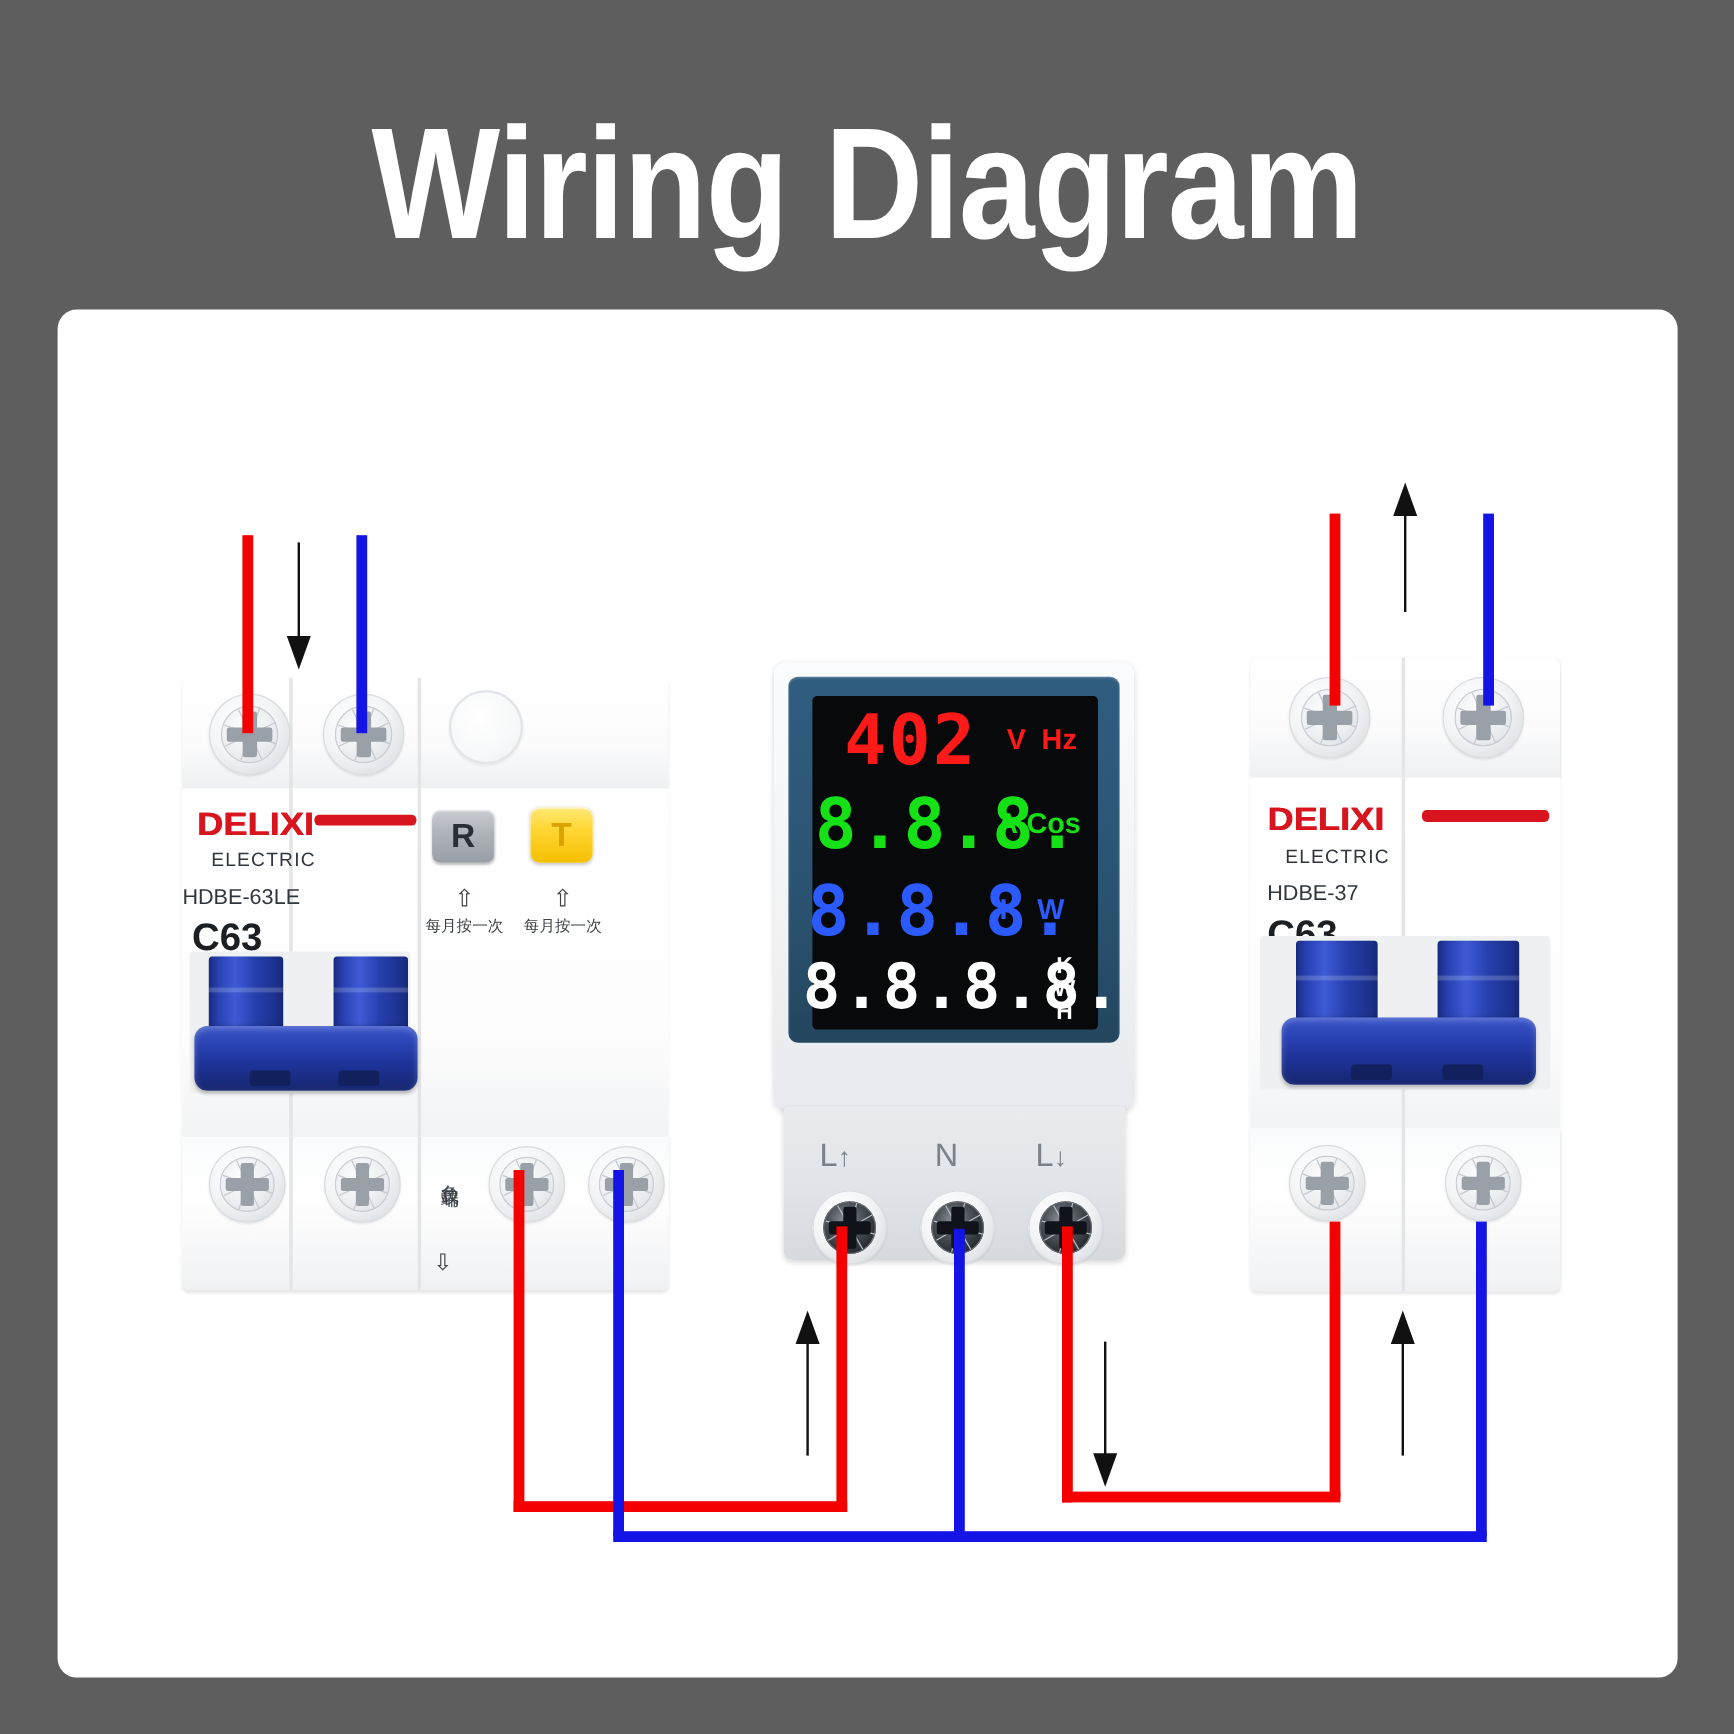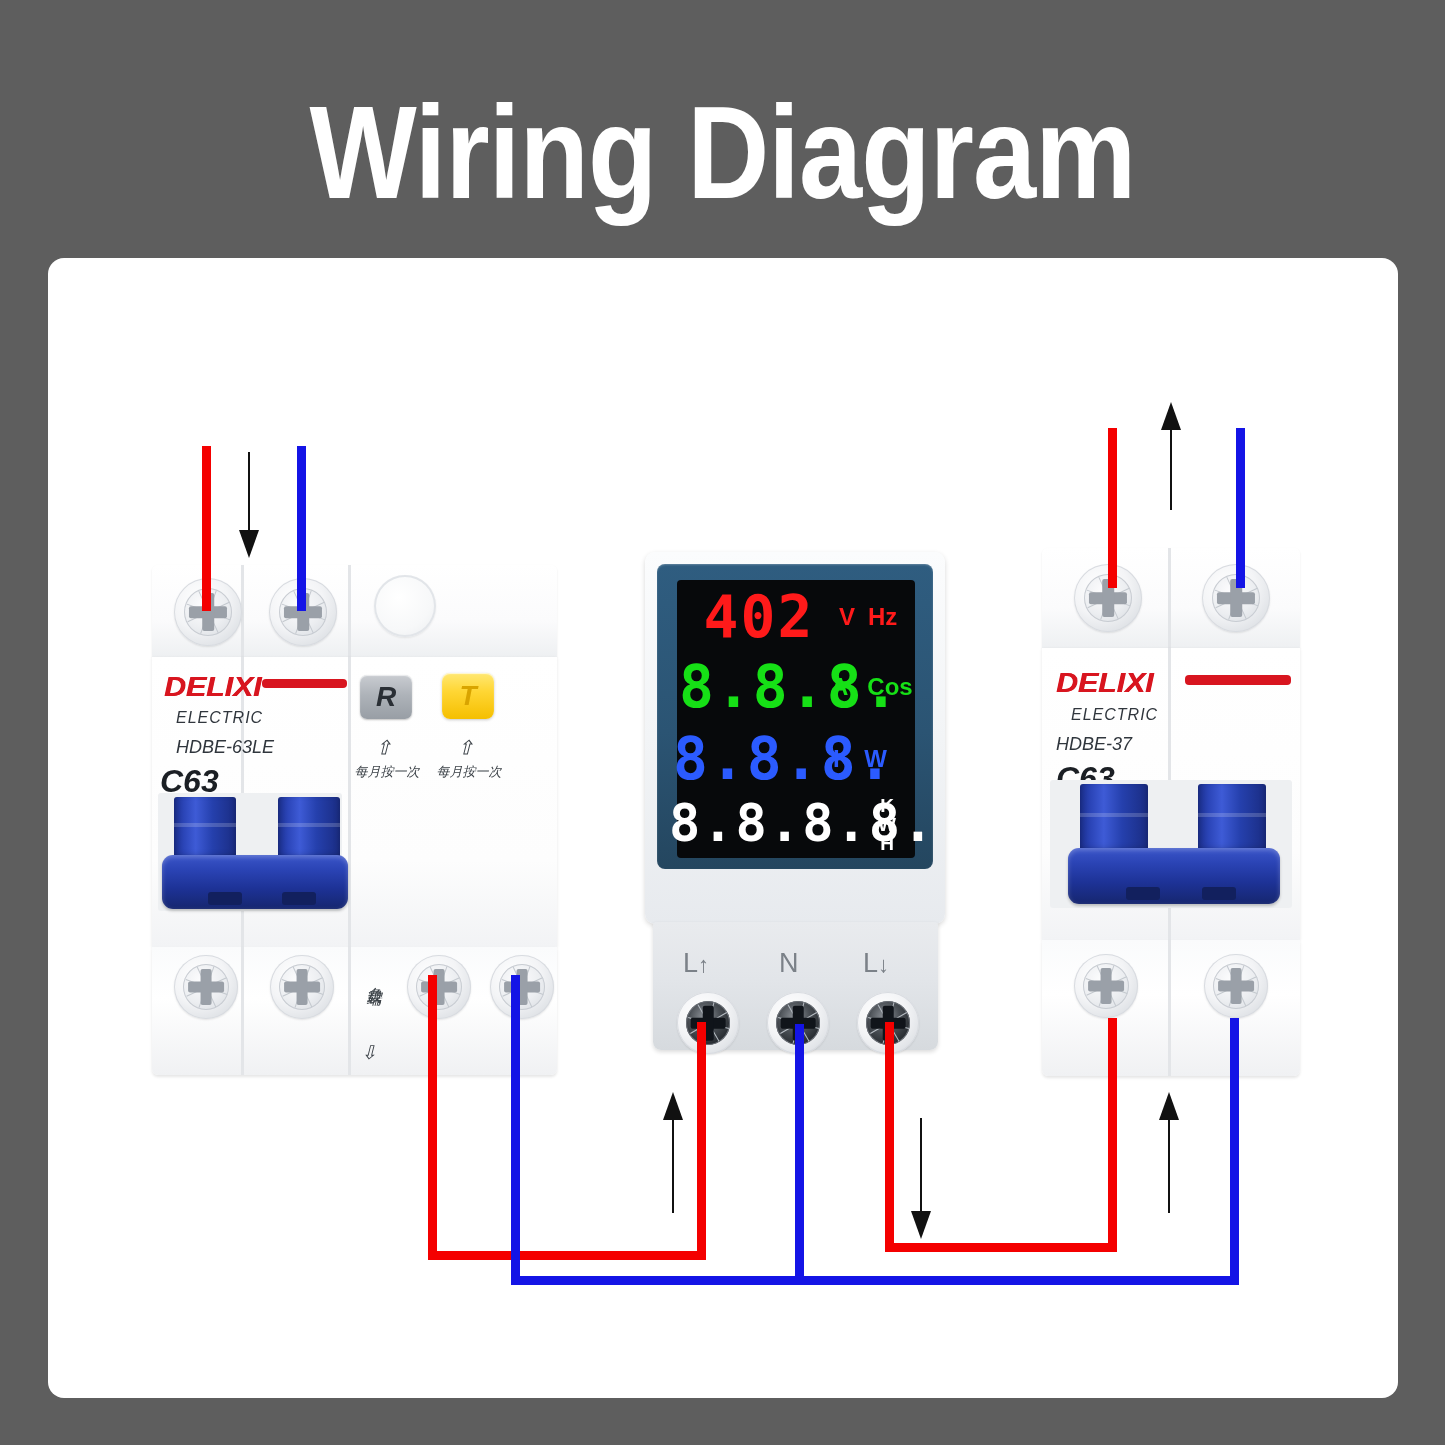--- a/index.html
+++ b/index.html
@@ -43,21 +43,21 @@
 
   .arrow{position:absolute;width:2px;background:#111;}
   .arrow::after{
     content:"";position:absolute;left:-9px;width:0;height:0;
     border-left:10px solid transparent;border-right:10px solid transparent;
   }
   .arrow.up::after{top:-26px;border-bottom:28px solid #111;}
   .arrow.down::after{bottom:-26px;border-top:28px solid #111;}
 
   
-  .breaker{position:absolute;font-style:italic;}
+  .breaker{position:absolute;}
   .brk-top{
     position:absolute;left:0;top:0;
     background:linear-gradient(180deg,#ffffff 0%,#fbfbfc 60%,#eef0f2 100%);
     border-radius:6px 6px 0 0;
     box-shadow:0 1px 2px rgba(0,0,0,.10);
   }
   .brk-body{
     position:absolute;left:0;
     background:linear-gradient(180deg,#ffffff 0%,#fdfdfd 70%,#f2f3f5 100%);
     box-shadow:0 1px 3px rgba(0,0,0,.10);
@@ -288,21 +288,21 @@
     </div>
     <div class="reset-ring" style="left:222px;top:10px;width:62px;height:62px;"></div>
 
     <div class="brk-body" style="top:92px;width:405px;height:290px;"></div>
     <div class="polegap" style="left:89px;top:92px;height:290px;"></div>
     <div class="polegap" style="left:196px;top:92px;height:290px;"></div>
 
     <div class="delixi" style="left:12px;top:107px;font-size:27px;">DELIXI</div>
     <div class="redbar" style="left:110px;top:114px;width:85px;height:9px;"></div>
     <div class="electric" style="left:24px;top:144px;font-size:16px;letter-spacing:1px;">ELECTRIC</div>
-    <div class="model" style="left:24px;top:172px;font-size:18px;">HDBE-63LE</div>
+    <div class="model" style="left:0;top:172px;font-size:18px;">HDBE-63LE</div>
     <div class="rating" style="left:8px;top:198px;font-size:32px;">C63</div>
     <div class="spec" style="left:8px;top:240px;font-size:12px;">
       <div>230V~</div>
       <div>6000A</div>
       <div>I∆n 30mA</div>
     </div>
     <div class="onoff" style="left:58px;top:240px;">
       <div class="bar"></div>
       <div style="margin-left:6px;">I ON</div>
       <div style="margin-left:6px;margin-top:12px;">O OFF</div>
@@ -503,21 +503,21 @@
         <div style="display:flex;gap:13px;margin-left:4px;">
           <span class="unit" style="color:#ff1a1a;font-size:24px;">V</span>
           <span class="unit" style="color:#ff1a1a;font-size:24px;">Hz</span>
         </div>
       </div>
 
       <div class="seg-row" style="left:0;top:74px;width:238px;height:66px;">
         <div class="seg" style="color:#16e016;font-size:58px;width:152px;text-align:center;margin-left:2px;">8.8.8.</div>
         <div style="display:flex;gap:7px;margin-left:0px;">
           <span class="unit" style="color:#16e016;font-size:24px;">A</span>
-          <span class="unit" style="color:#16e016;font-size:24px;margin-left:12px;">Cos</span>
+          <span class="unit" style="color:#16e016;font-size:24px;">Cos</span>
         </div>
       </div>
 
       <div class="seg-row" style="left:0;top:146px;width:238px;height:66px;">
         <div class="seg" style="color:#2b5bff;font-size:58px;width:152px;text-align:center;margin-left:-4px;">8.8.8.</div>
         <div style="display:flex;gap:14px;margin-left:8px;">
           <span class="unit" style="color:#2b5bff;font-size:24px;">K</span>
           <span class="unit" style="color:#2b5bff;font-size:24px;">W</span>
         </div>
       </div>

